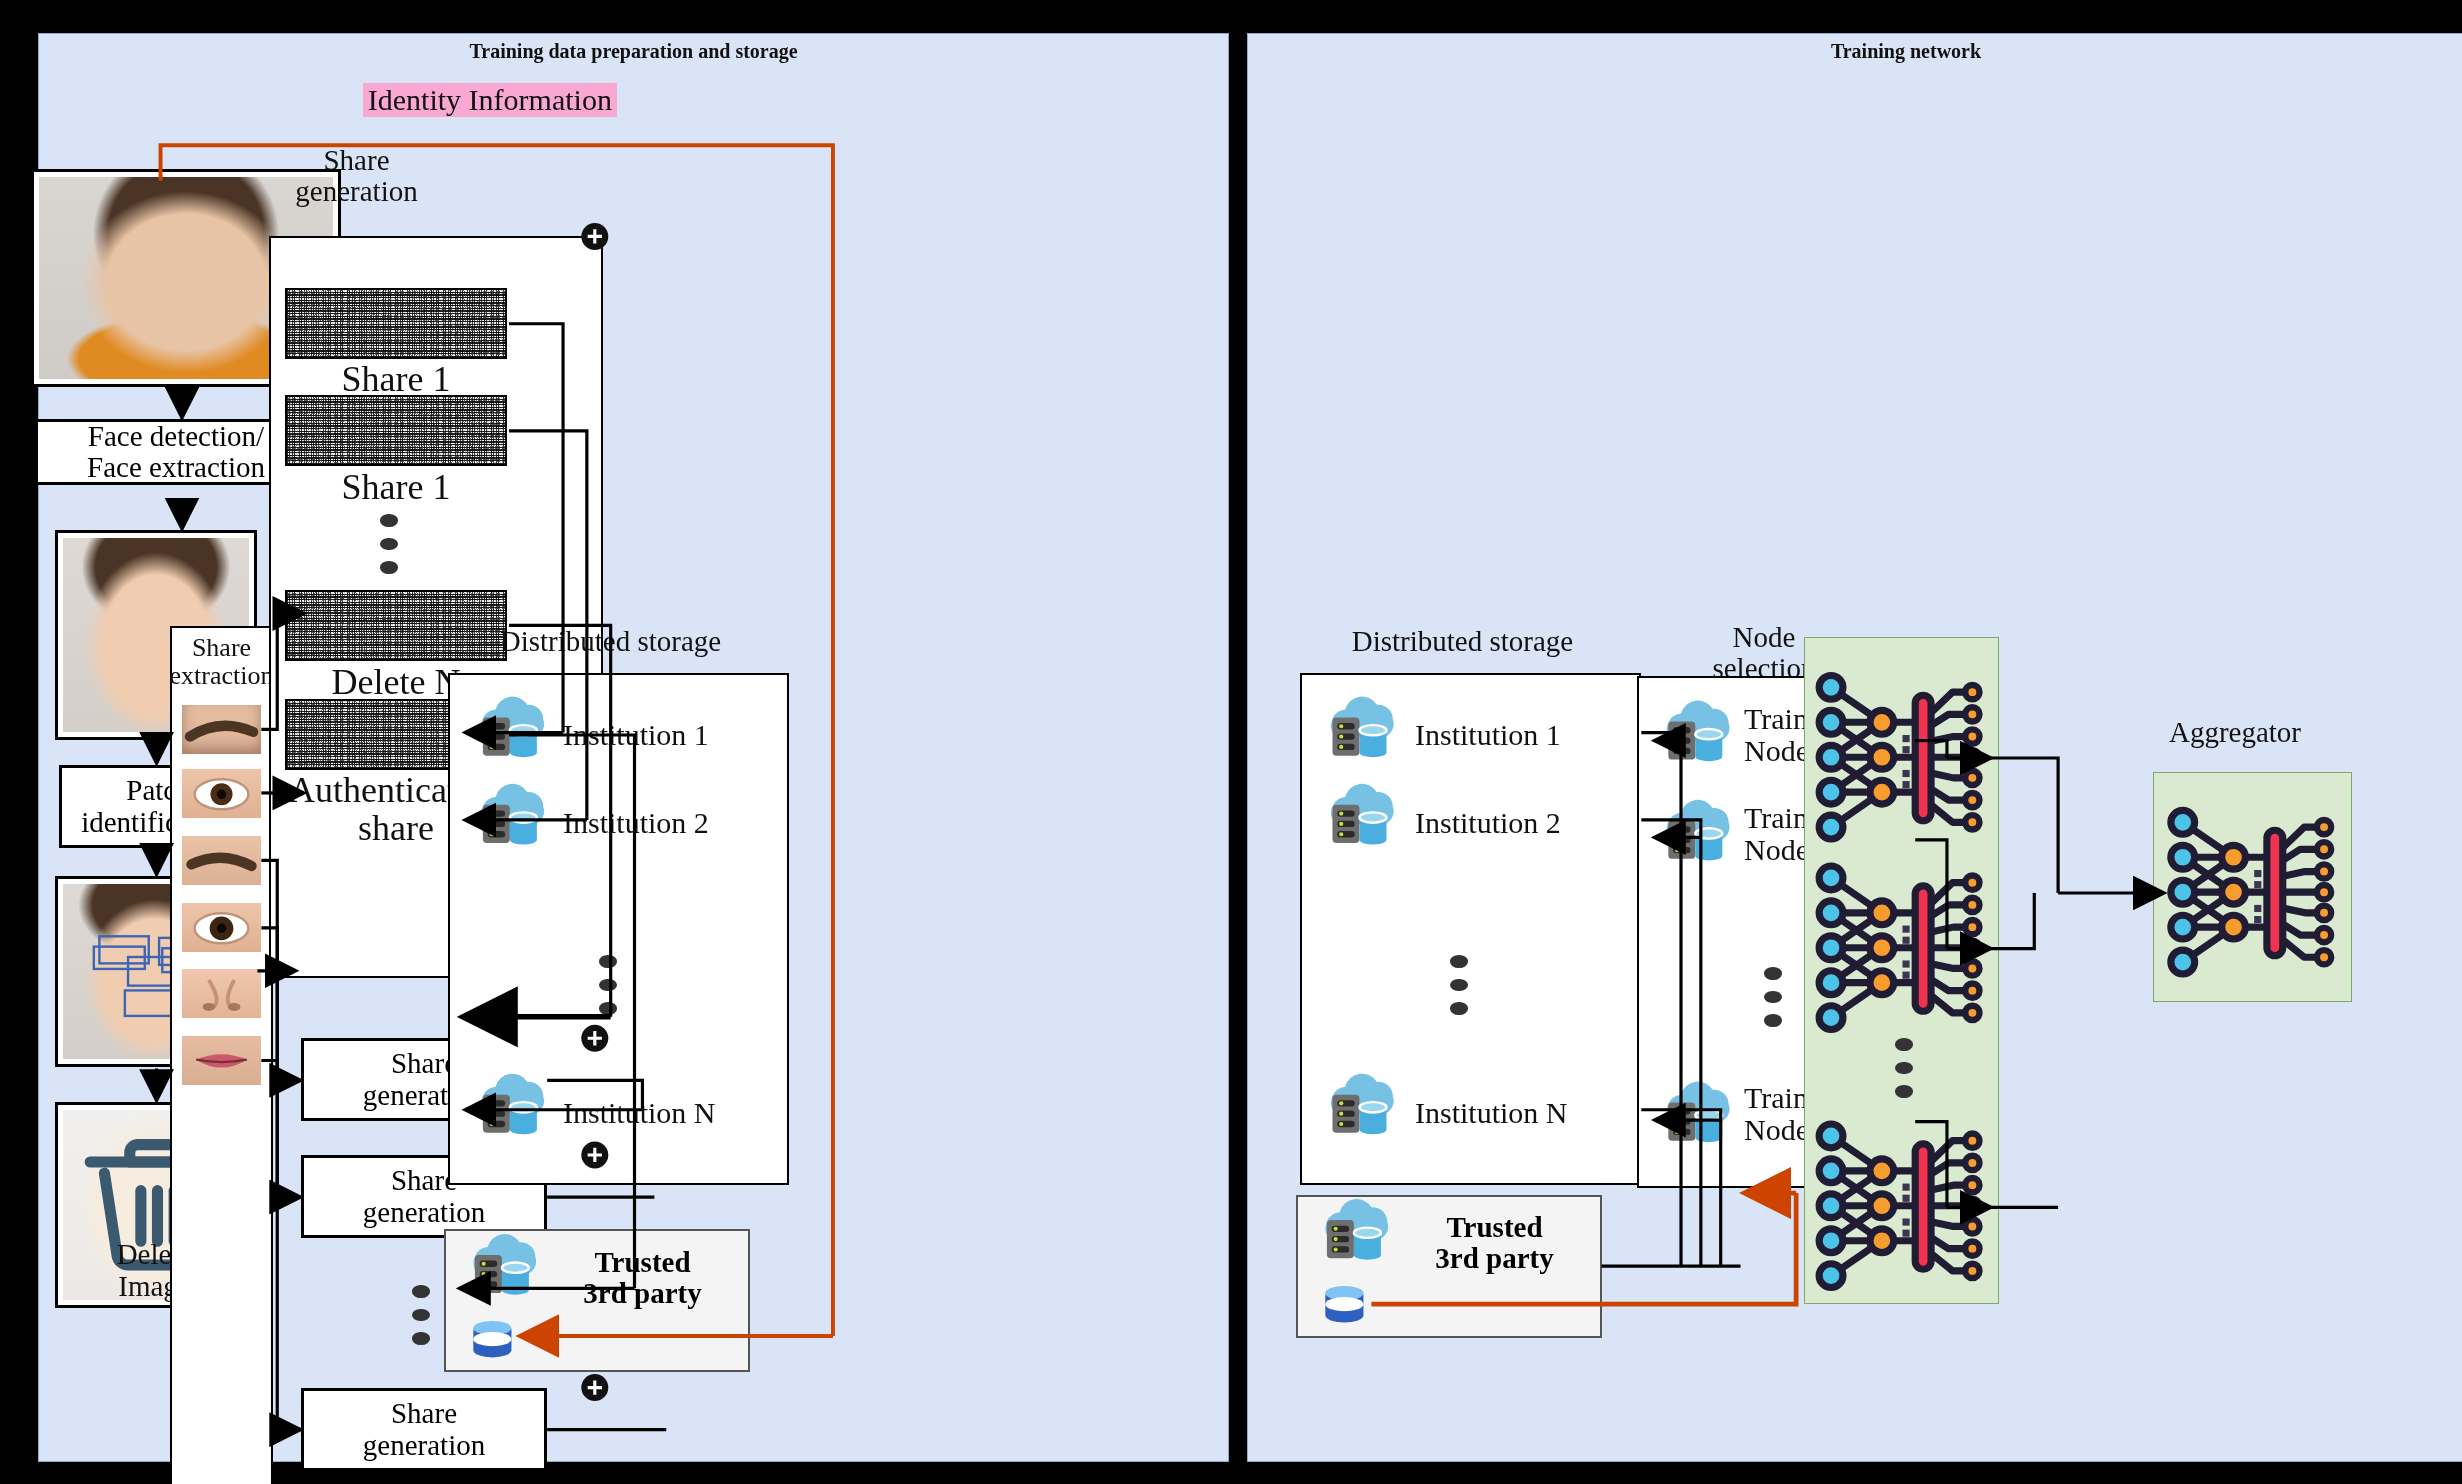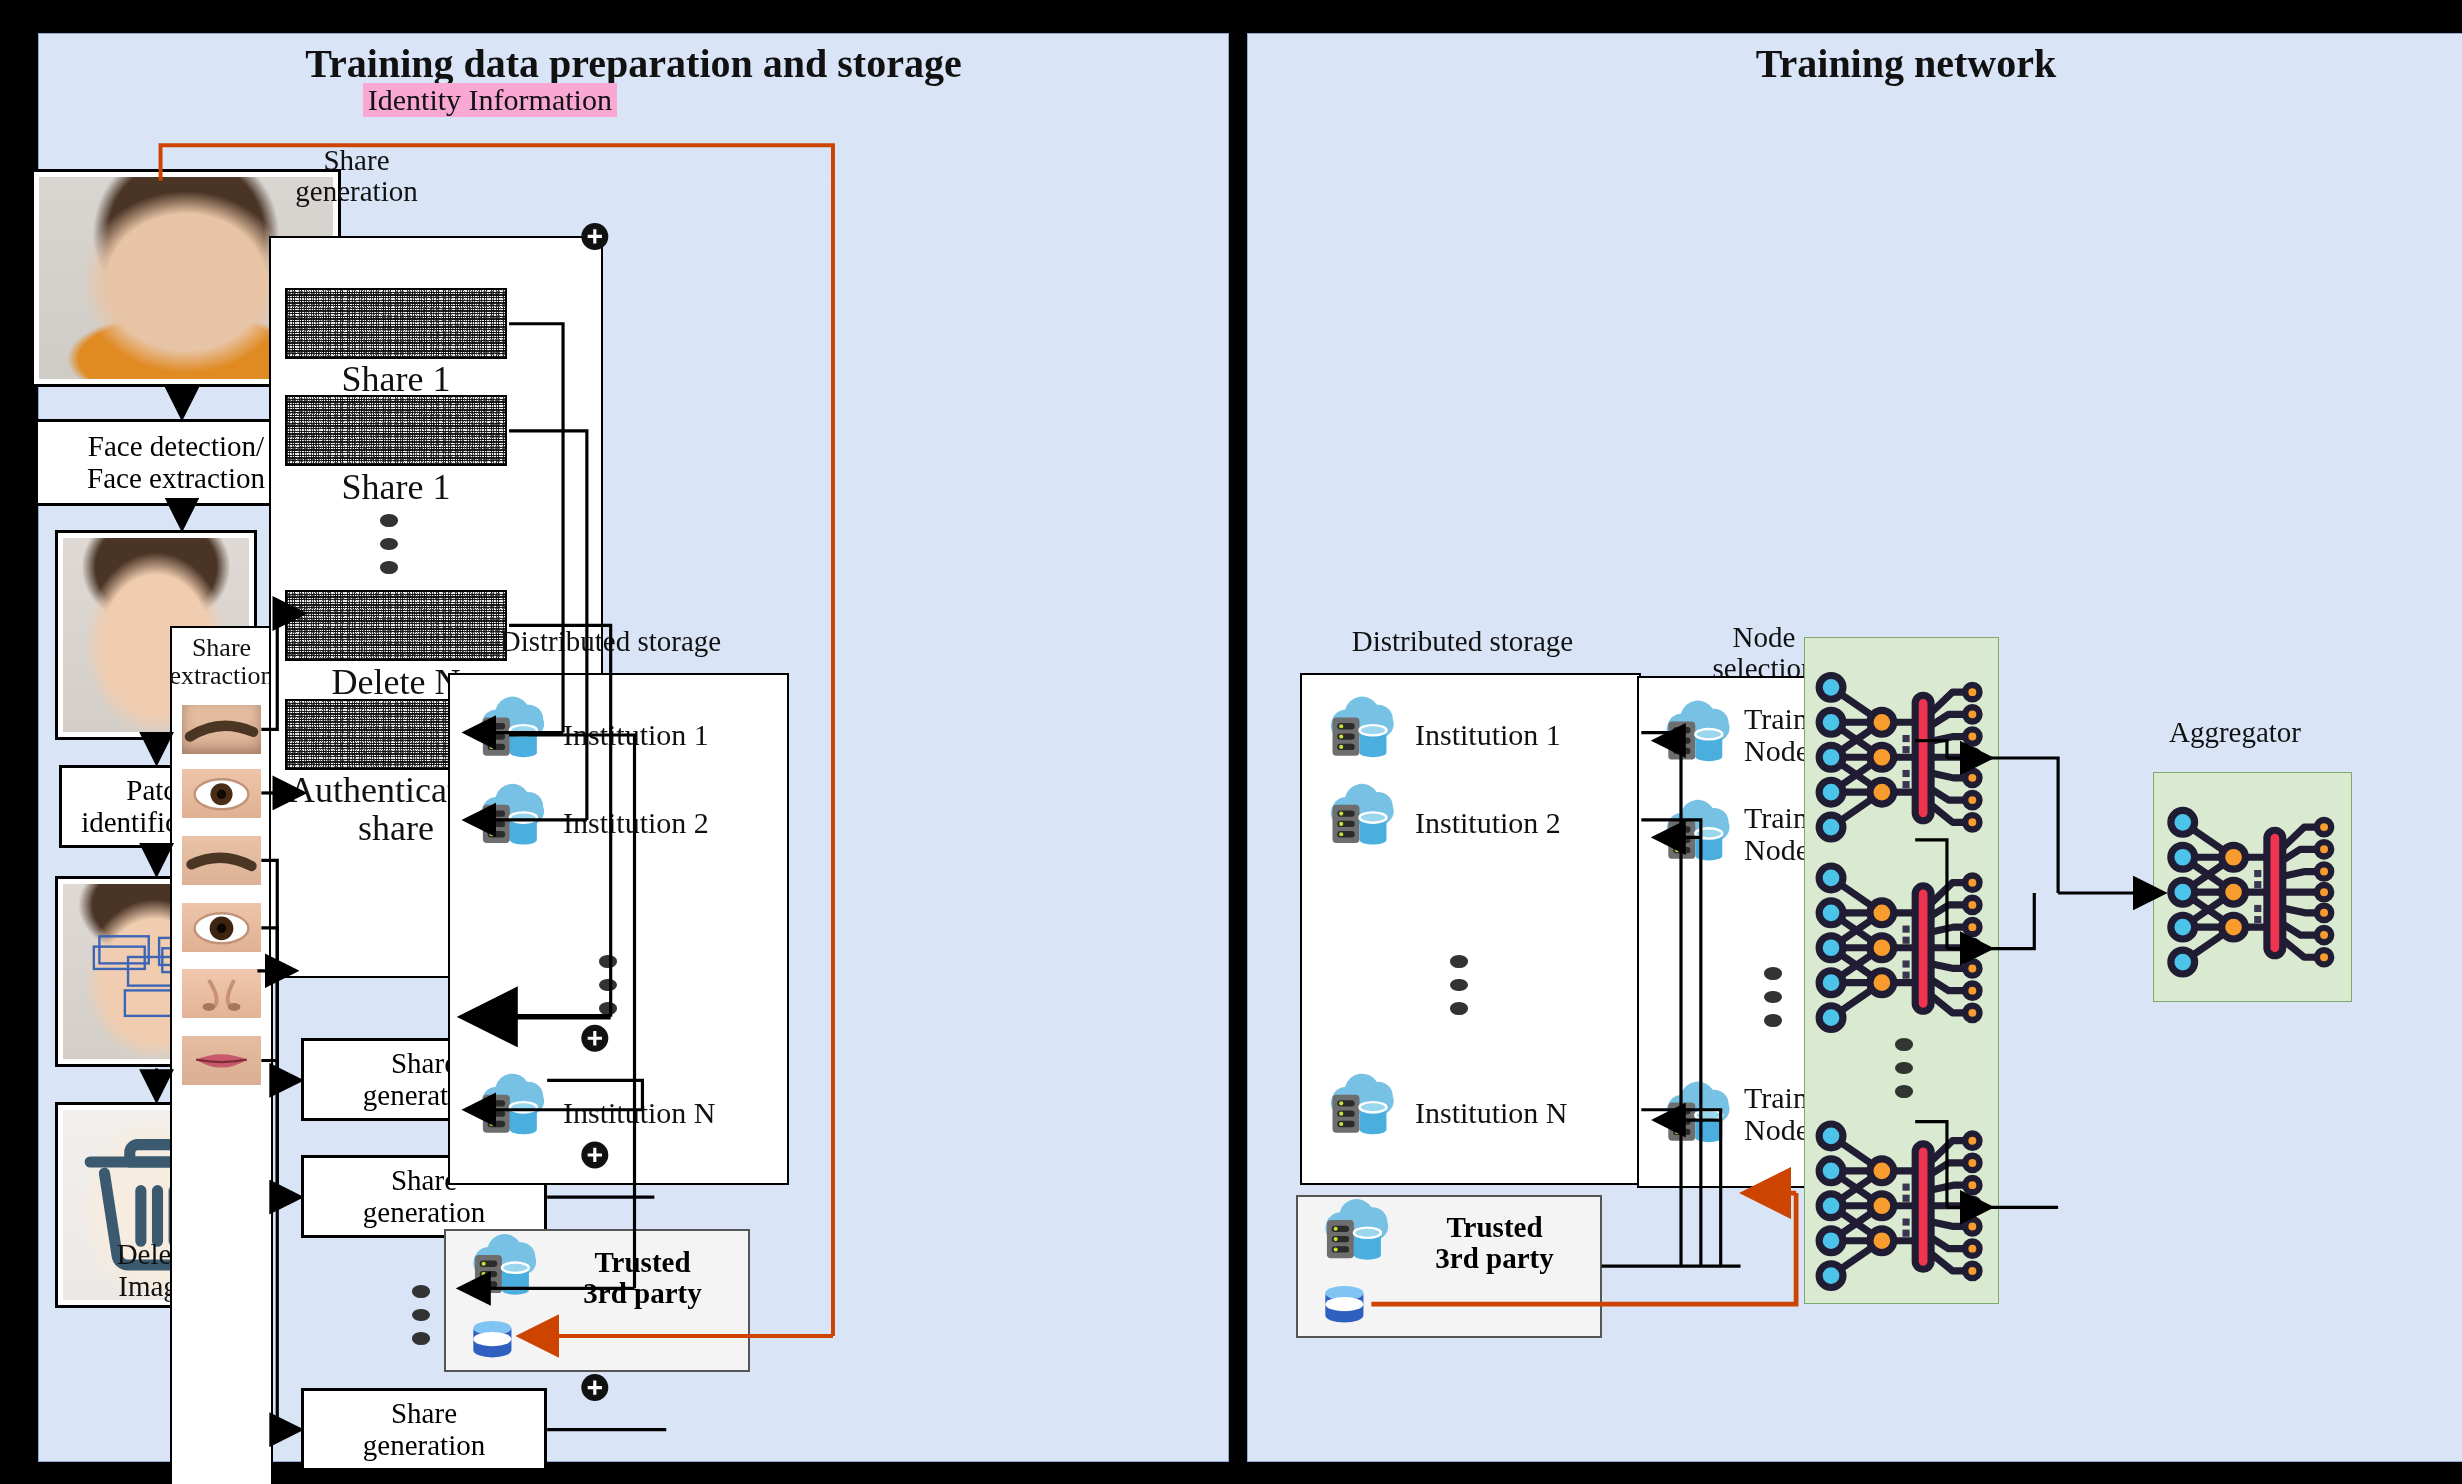--- a/index.html
+++ b/index.html
@@ -3,21 +3,21 @@
 <meta charset="utf-8">
 <style>
   html,body{margin:0;padding:0;background:#000;}
   body{width:2462px;height:1485px;position:relative;overflow:hidden;
        font-family:"Liberation Serif",serif;}
   .panel{position:absolute;background:#d9e5f7;border:1.6px solid #8faad0;box-sizing:border-box;}
   #panel-left{left:38px;top:33px;width:1191px;height:1429px;}
   #panel-right{left:1247px;top:33px;width:1318px;height:1429px;}
 
   .ptitle{position:absolute;width:100%;text-align:center;font-weight:bold;
-          font-size:40px;color:#111;font-family:"Liberation Serif",serif;}
+          font-size:20px;color:#111;font-family:"Liberation Serif",serif;}
 
   .idinfo{position:absolute;background:#f9a8d4;font-size:30px;color:#111;padding:0 4.8px;white-space:nowrap;}
 
   .box{position:absolute;background:#fff;border:3.2px solid #000;box-sizing:border-box;
        display:flex;align-items:center;justify-content:center;text-align:center;
        font-size:29px;line-height:1.08;color:#000;}
   .boxnb{position:absolute;background:#fff;border:2.4px solid #000;box-sizing:border-box;}
   .label{position:absolute;text-align:center;font-size:29px;color:#111;line-height:1.08;white-space:pre-line;}
   .cap{position:absolute;text-align:center;font-size:36px;color:#111;line-height:1.05;white-space:nowrap;}
 
@@ -54,21 +54,21 @@
   <div class="idinfo" style="left:324px;top:49px;">Identity Information</div>
 
   <div class="photo" style="left:-8px;top:135px;width:310px;height:218px;">
     <div class="inner" style="background:
         radial-gradient(ellipse 60% 75% at 50% 52%, #e8c4a6 0 45%, rgba(232,196,166,0) 60%),
         radial-gradient(ellipse 52% 30% at 50% 90%, #e08a22 0 70%, rgba(224,138,34,0) 78%),
         radial-gradient(ellipse 44% 62% at 50% 28%, #4a3425 0 60%, rgba(74,52,37,0) 72%),
         linear-gradient(#d9d6d2,#cfccc8);"></div>
   </div>
 
-  <div class="box" style="left:-4px;top:385px;width:282px;height:87px;white-space:pre-line;">Face detection/
+  <div class="box" style="left:-4px;top:385px;width:282px;height:66px;white-space:pre-line;">Face detection/
 Face extraction</div>
 
   <div class="photo" style="left:16px;top:496px;width:202px;height:210px;">
     <div class="inner" style="background:
         radial-gradient(ellipse 58% 72% at 50% 55%, #f0cdb0 0 50%, rgba(240,205,176,0) 66%),
         radial-gradient(ellipse 50% 40% at 50% 15%, #4a3425 0 65%, rgba(74,52,37,0) 80%),
         linear-gradient(#ded9d4,#d3cec8);"></div>
   </div>
 
   <div class="box" style="left:20px;top:731px;width:199px;height:83px;white-space:pre-line;">Patch

